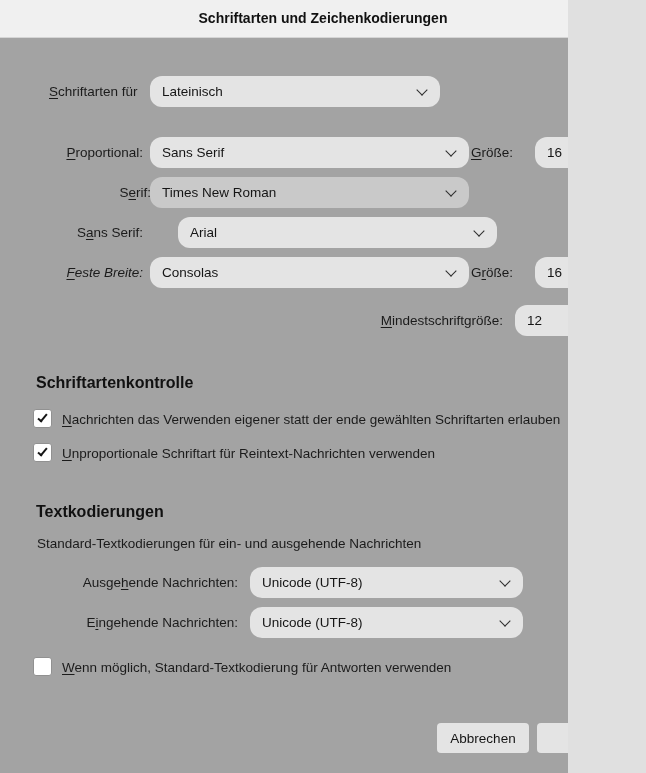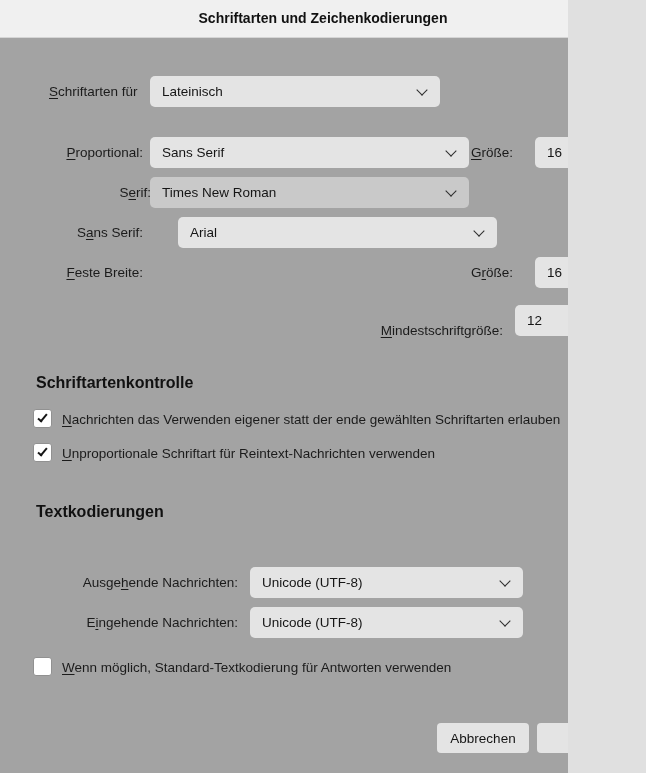--- a/index.html
+++ b/index.html
@@ -20,21 +20,21 @@
   }
   .close-btn {
     position:absolute; right:8px; top:5px; width:28px; height:28px;
     border:none; background:transparent; font-size:17px; color:#222;
     line-height:28px; text-align:center; border-radius:4px; cursor:pointer;
   }
   .lbl { position:absolute; height:31px; line-height:31px; white-space:nowrap; color:#1b1b1b; }
   .lbl.r { text-align:right; }
   u { text-decoration:underline; text-underline-offset:2px; }
   .select {
-    position:absolute; height:31px; background:#e4e4e4; border-radius:5px;
+    position:absolute; height:31px; background:#e4e4e4; border-radius:12px;
     line-height:31px; padding-left:12px; cursor:pointer; white-space:nowrap;
   }
   .select.active { background:#c9c9c9; }
   .select .val { color:#151515; }
   .chev {
     position:absolute; right:14px; top:50%; width:8px; height:8px; margin-top:-6px;
     border-right:1.7px solid #2d2d2d; border-bottom:1.7px solid #2d2d2d;
     transform:rotate(45deg);
   }
   .heading { position:absolute; font-weight:bold; font-size:16px; color:#111; white-space:nowrap; }
@@ -88,46 +88,51 @@
     <span class="val">Times New Roman</span>
     <span class="chev"></span>
   </div>
 
   <span class="lbl r" style="left:0; top:217px; width:143px;"><span>S</span><u>a</u><span>ns Serif:</span></span>
   <div class="select" style="left:150px; top:217px; width:319px;margin-left:28px;">
     <span class="val">Arial</span>
     <span class="chev"></span>
   </div>
 
-  <span class="lbl r" style="left:0; top:257px; width:143px;"><span></span><u>F</u><span>este Breite:</span></span>
+  <span class="lbl r" style="left:0; top:257px; width:143px;font-style:italic;"><span></span><u>F</u><span>este Breite:</span></span>
+  <div class="select" style="left:150px; top:257px; width:319px;">
+    <span class="val">Consolas</span>
+    <span class="chev"></span>
+  </div>
   <span class="lbl" style="left:471px; top:257px;"><span>G</span><u>r</u><span>öße:</span></span>
   <div class="select" style="left:535px; top:257px; width:80px;">
     <span class="val">16</span>
     <span class="chev"></span>
   </div>
 
-  <span class="lbl r" style="left:0; top:305px; width:503px;margin-top:10px;"><span></span><u>M</u><span>indestschriftgröße:</span></span>
+  <span class="lbl r" style="left:0; top:305px; width:503px;"><span></span><u>M</u><span>indestschriftgröße:</span></span>
   <div class="select" style="left:515px; top:305px; width:98px;">
     <span class="val">12</span>
     <span class="chev"></span>
   </div>
 
   <span class="heading" style="left:36px; top:374px;">Schriftartenkontrolle</span>
 
   <span class="checkbox checked" style="left:33px; top:409px;">
       <span class="mark"></span>
     </span>
   <span class="cb-lbl" style="left:62px; top:410px;"><span></span><u>N</u><span>achrichten das Verwenden eigener statt der ende gewählten Schriftarten erlauben</span></span>
 
   <span class="checkbox checked" style="left:33px; top:443px;">
       <span class="mark"></span>
     </span>
   <span class="cb-lbl" style="left:62px; top:444px;"><span></span><u>U</u><span>nproportionale Schriftart für Reintext-Nachrichten verwenden</span></span>
 
   <span class="heading" style="left:36px; top:503px;">Textkodierungen</span>
+  <span class="desc" style="left:37px; top:536px;">Standard-Textkodierungen für ein- und ausgehende Nachrichten</span>
 
   <span class="lbl r" style="left:0; top:567px; width:238px;"><span>Ausge</span><u>h</u><span>ende Nachrichten:</span></span>
   <div class="select" style="left:250px; top:567px; width:273px;">
     <span class="val">Unicode (UTF-8)</span>
     <span class="chev"></span>
   </div>
 
   <span class="lbl r" style="left:0; top:607px; width:238px;"><span>E</span><u>i</u><span>ngehende Nachrichten:</span></span>
   <div class="select" style="left:250px; top:607px; width:273px;">
     <span class="val">Unicode (UTF-8)</span>

